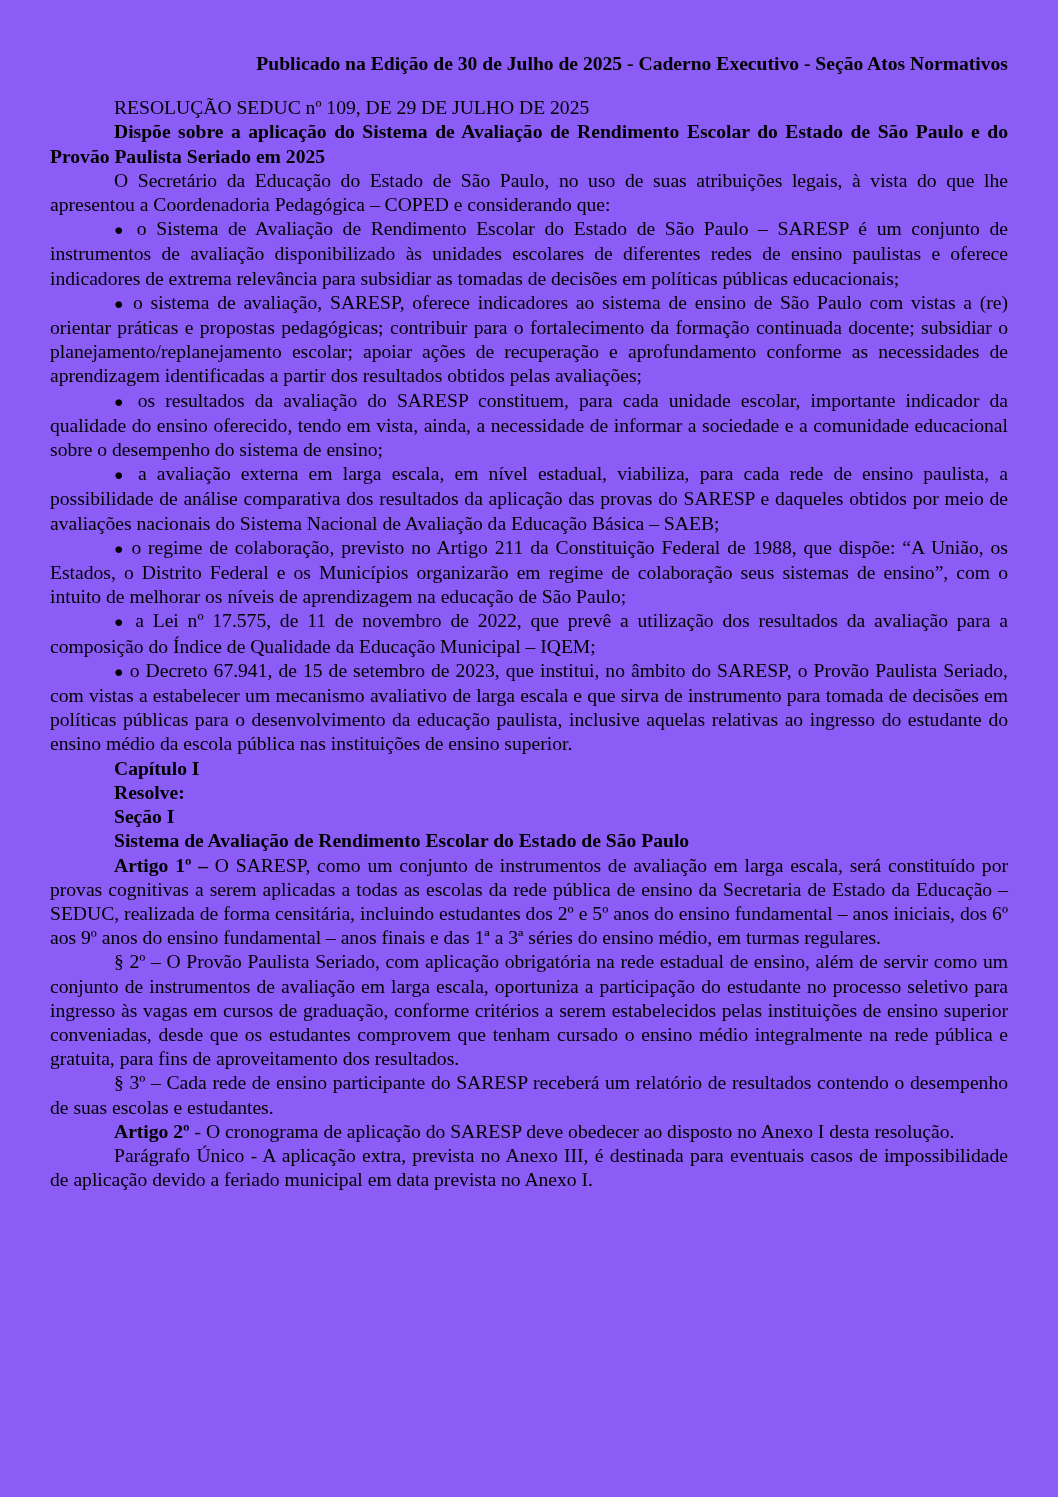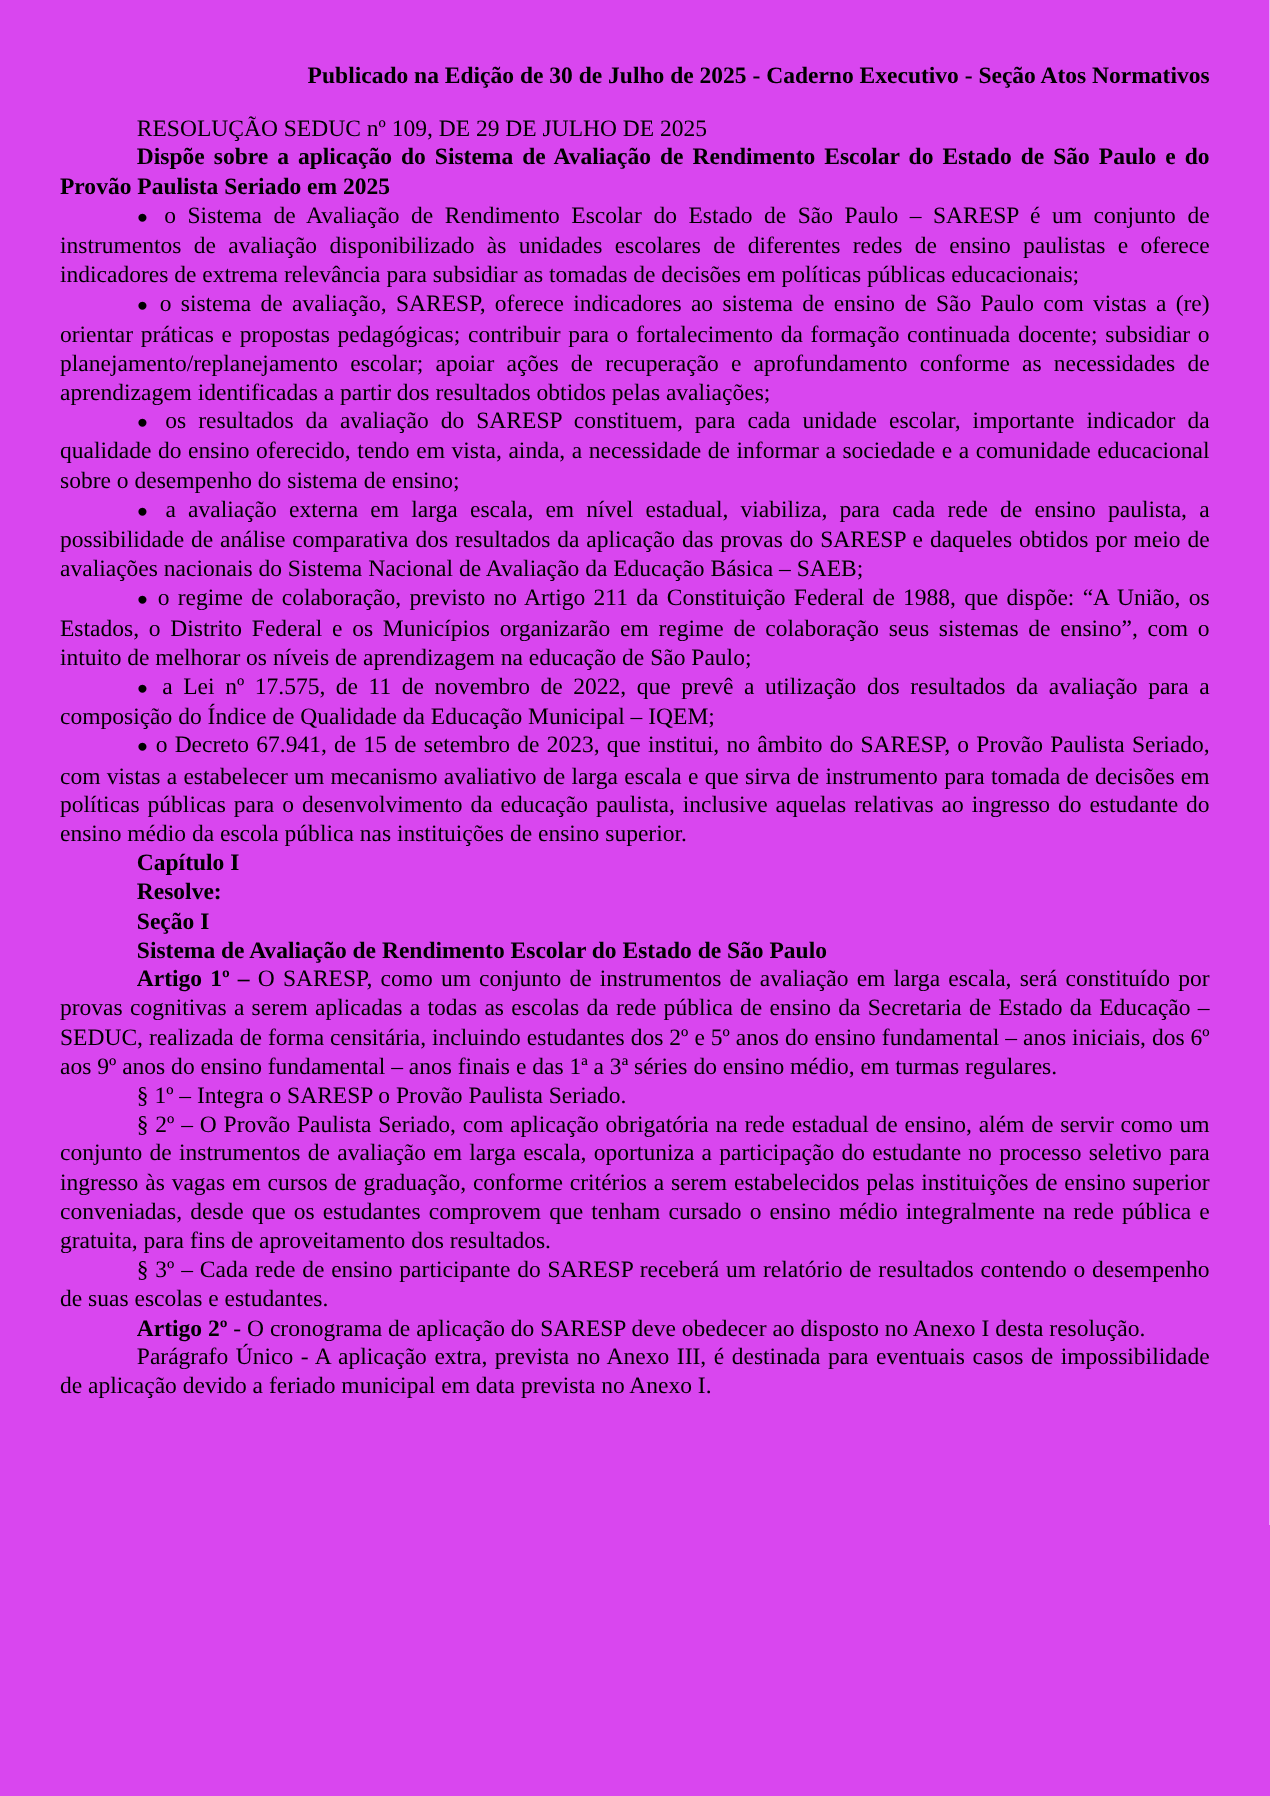--- a/index.html
+++ b/index.html
@@ -1,21 +1,21 @@
 <!DOCTYPE html>
 <html><head>
 <meta charset="utf-8">
 <style>
   html, body { margin: 0; padding: 0; background: #ffffff; }
   body { width: 1058px; height: 1497px; overflow: hidden; }
   .page {
     position: relative;
     width: 1058px;
     height: 1497px;
-    background: #d946ef;
+    background: #8b5cf6;
     color: #000000;
     font-family: "Liberation Serif", "DejaVu Serif", serif;
     font-size: 19.6px;
     line-height: 24.2px;
   }
   .content {
     position: absolute;
     left: 50px;
     top: 52px;
     width: 958px;
@@ -35,36 +35,36 @@
 </head>
 <body>
 
 <div class="page">
   <div class="content">
 
     <div class="pub">Publicado na Edição de 30 de Julho de 2025 - Caderno Executivo - Seção Atos Normativos</div>
 
     <div class="title">RESOLUÇÃO SEDUC nº 109, DE 29 DE JULHO DE 2025</div>
     <p class="subtitle">Dispõe sobre a aplicação do Sistema de Avaliação de Rendimento Escolar do Estado de São Paulo e do Provão Paulista Seriado em 2025</p>
+    <p>O Secretário da Educação do Estado de São Paulo, no uso de suas atribuições legais, à vista do que lhe apresentou a Coordenadoria Pedagógica – COPED e considerando que:</p>
 
     <p class="bullet">o Sistema de Avaliação de Rendimento Escolar do Estado de São Paulo – SARESP é um conjunto de instrumentos de avaliação disponibilizado às unidades escolares de diferentes redes de ensino paulistas e oferece indicadores de extrema relevância para subsidiar as tomadas de decisões em políticas públicas educacionais;</p>
     <p class="bullet">o sistema de avaliação, SARESP, oferece indicadores ao sistema de ensino de São Paulo com vistas a (re) orientar práticas e propostas pedagógicas; contribuir para o fortalecimento da formação continuada docente; subsidiar o planejamento/replanejamento escolar; apoiar ações de recuperação e aprofundamento conforme as necessidades de aprendizagem identificadas a partir dos resultados obtidos pelas avaliações;</p>
     <p class="bullet">os resultados da avaliação do SARESP constituem, para cada unidade escolar, importante indicador da qualidade do ensino oferecido, tendo em vista, ainda, a necessidade de informar a sociedade e a comunidade educacional sobre o desempenho do sistema de ensino;</p>
     <p class="bullet">a avaliação externa em larga escala, em nível estadual, viabiliza, para cada rede de ensino paulista, a possibilidade de análise comparativa dos resultados da aplicação das provas do SARESP e daqueles obtidos por meio de avaliações nacionais do Sistema Nacional de Avaliação da Educação Básica – SAEB;</p>
     <p class="bullet">o regime de colaboração, previsto no Artigo 211 da Constituição Federal de 1988, que dispõe: “A União, os Estados, o Distrito Federal e os Municípios organizarão em regime de colaboração seus sistemas de ensino”, com o intuito de melhorar os níveis de aprendizagem na educação de São Paulo;</p>
     <p class="bullet">a Lei nº 17.575, de 11 de novembro de 2022, que prevê a utilização dos resultados da avaliação para a composição do Índice de Qualidade da Educação Municipal – IQEM;</p>
     <p class="bullet">o Decreto 67.941, de 15 de setembro de 2023, que institui, no âmbito do SARESP, o Provão Paulista Seriado, com vistas a estabelecer um mecanismo avaliativo de larga escala e que sirva de instrumento para tomada de decisões em políticas públicas para o desenvolvimento da educação paulista, inclusive aquelas relativas ao ingresso do estudante do ensino médio da escola pública nas instituições de ensino superior.</p>
 
     <div class="heading">Capítulo I</div>
     <div class="heading">Resolve:</div>
     <div class="heading">Seção I</div>
     <div class="heading">Sistema de Avaliação de Rendimento Escolar do Estado de São Paulo</div>
 
     <p><span class="b">Artigo 1º –</span><span> O SARESP, como um conjunto de instrumentos de avaliação em larga escala, será constituído por provas cognitivas a serem aplicadas a todas as escolas da rede pública de ensino da Secretaria de Estado da Educação – SEDUC, realizada de forma censitária, incluindo estudantes dos 2º e 5º anos do ensino fundamental – anos iniciais, dos 6º aos 9º anos do ensino fundamental – anos finais e das 1ª a 3ª séries do ensino médio, em turmas regulares.</span></p>
-    <p>§ 1º – Integra o SARESP o Provão Paulista Seriado.</p>
     <p>§ 2º – O Provão Paulista Seriado, com aplicação obrigatória na rede estadual de ensino, além de servir como um conjunto de instrumentos de avaliação em larga escala, oportuniza a participação do estudante no processo seletivo para ingresso às vagas em cursos de graduação, conforme critérios a serem estabelecidos pelas instituições de ensino superior conveniadas, desde que os estudantes comprovem que tenham cursado o ensino médio integralmente na rede pública e gratuita, para fins de aproveitamento dos resultados.</p>
     <p>§ 3º – Cada rede de ensino participante do SARESP receberá um relatório de resultados contendo o desempenho de suas escolas e estudantes.</p>
 
     <p><span class="b">Artigo 2º</span><span> - O cronograma de aplicação do SARESP deve obedecer ao disposto no Anexo I desta resolução.</span></p>
     <p>Parágrafo Único - A aplicação extra, prevista no Anexo III, é destinada para eventuais casos de impossibilidade de aplicação devido a feriado municipal em data prevista no Anexo I.</p>
 
   </div>
 </div>
 
 </body></html>

